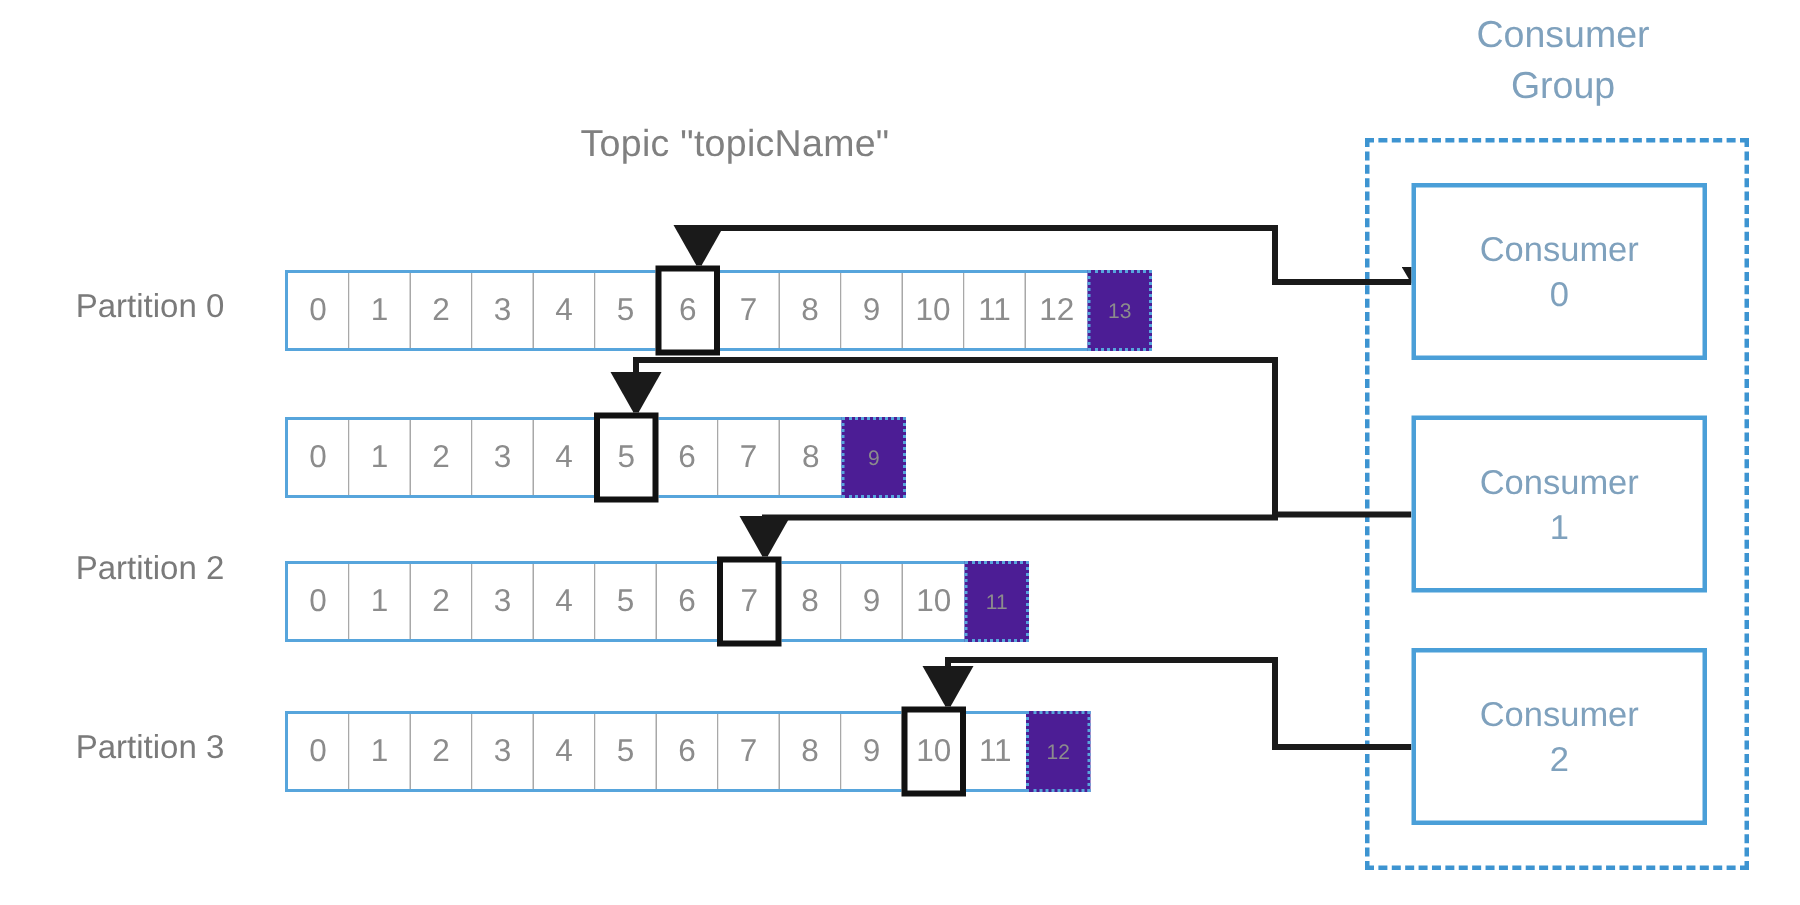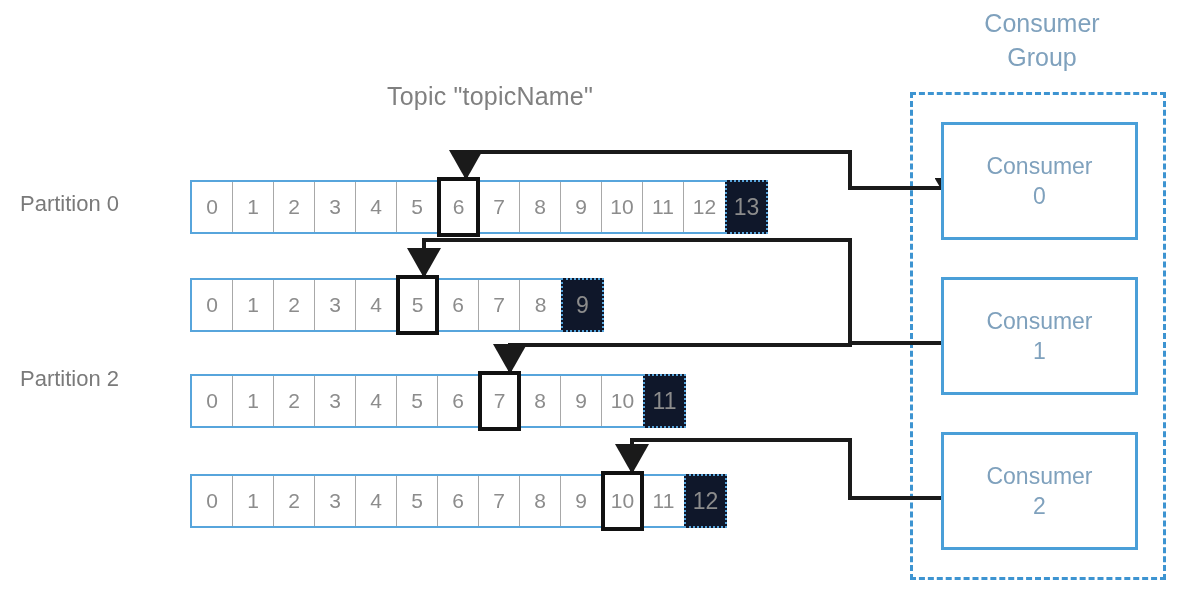--- a/index.html
+++ b/index.html
@@ -41,21 +41,21 @@
     text-align: center;
     font-size: 25px;
     line-height: 34px;
     color: #7fa1bd;
   }
   
   .partition-label {
     position: absolute;
     left: 20px;
     width: 160px;
-    text-align: left;
+    text-align: center;
     font-size: 22px;
     color: #7a7a7a;
     white-space: nowrap;
   }
   
   .partition-row {
     position: absolute;
     height: 54px;
   }
   .cells {
@@ -79,25 +79,25 @@
     color: #8c8c8c;
     background: #ffffff;
     position: relative;
   }
   .cell:last-child { border-right: none; }
   .cell.tail {
     position: absolute;
     top: 0;
     box-sizing: border-box;
     border: 2px dotted #57a5dc;
-    background: #0f172a;
-    display: flex;
-    align-items: center;
-    justify-content: center;
-    font-size: 23px;
+    background: #4c1d95;
+    display: flex;
+    align-items: center;
+    justify-content: center;
+    font-size: 14px;
     color: #8c8c8c;
     height: 54px;
     width: 43px;
   }
   .cell.current {
     position: absolute;
     top: -3px;
     height: 60px;
     width: 43px;
     box-sizing: border-box;
@@ -163,20 +163,21 @@
 
   <div class="topic-title">Topic "topicName"</div>
 
   <div class="cg-title">
     <div>Consumer</div>
     <div>Group</div>
   </div>
 
   <div class="partition-label" style="top:191px">Partition 0</div>
   <div class="partition-label" style="top:366px">Partition 2</div>
+  <div class="partition-label" style="top:485px">Partition 3</div>
 
   <div class="partition-row" id="prow-0" style="left:190px; top:180px;">
       <div class="cells">
         <div class="cell">0</div>
         <div class="cell">1</div>
         <div class="cell">2</div>
         <div class="cell">3</div>
         <div class="cell">4</div>
         <div class="cell">5</div>
         <div class="cell">6</div>

